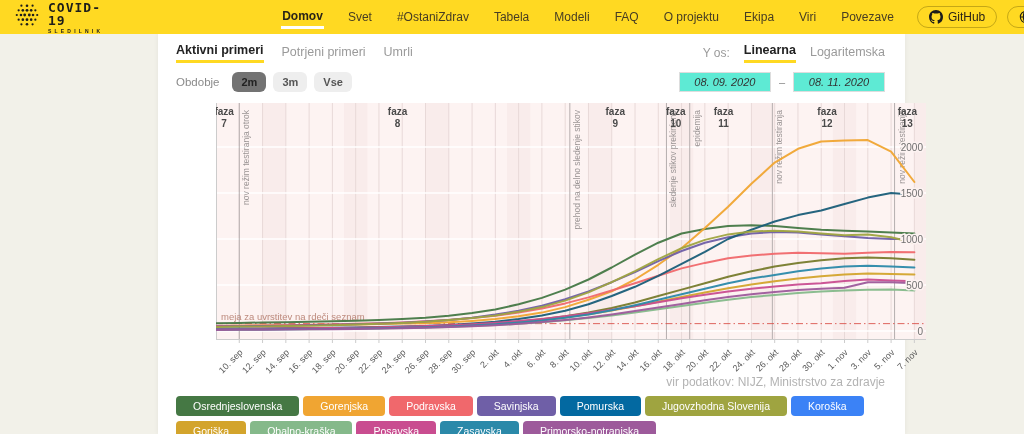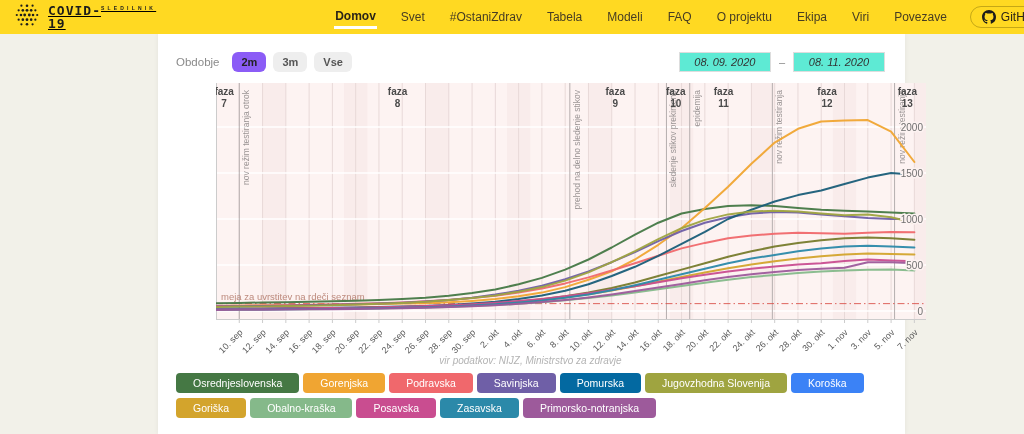--- a/index.html
+++ b/index.html
@@ -2,21 +2,21 @@
 <html><head>
 <meta charset="utf-8">
 <style>
   * { margin:0; padding:0; box-sizing:border-box; }
   html,body { width:1024px; height:434px; overflow:hidden; font-family:"Liberation Sans", sans-serif; background:#f2f1e9; }
 
   
   .navbar { position:absolute; top:0; left:0; width:1024px; height:34px; background:#ffd922;
             display:flex; align-items:center; padding:0 10px 0 14px; z-index:10; }
   .logo { display:flex; align-items:center; gap:8px; }
-  .logo-text { display:flex; line-height:1;text-decoration:underline; }
+  .logo-text { display:flex; flex-direction:column; line-height:1; }
   .logo-title { font-family:"DejaVu Sans Mono", monospace; font-weight:bold; font-size:13px; letter-spacing:1px; color:#1d1d1b; }
   .logo-sub { font-size:5px; letter-spacing:3.2px; font-weight:bold; color:#1d1d1b; margin-top:2px; }
   .nav-links { display:flex; align-items:center; gap:23px; margin-left:178px; }
   .nav-item { font-size:12px; color:#473d23; cursor:pointer; white-space:nowrap; padding:3px 1px;text-align:center; }
   .nav-item.active { font-weight:bold; color:#2b2417; border-bottom:3px solid #ffffff; }
   .nav-buttons { display:flex; align-items:center; gap:10px; margin-left:22px; }
   .pill-btn { display:flex; align-items:center; gap:5px; border:1px solid rgba(90,75,0,0.35); border-radius:13px;
               padding:3px 11px; font-size:12px; color:#2b2417; background:transparent; cursor:pointer; white-space:nowrap; }
 
   
@@ -29,28 +29,28 @@
   .tab { font-size:12.5px; color:#9a9a9a; padding-bottom:3px; cursor:pointer; white-space:nowrap; }
   .tab.active { color:#222; font-weight:bold; border-bottom:3px solid #ffd922; }
   .yaxis-group { display:flex; gap:14px; align-items:center; }
   .yaxis-label { font-size:12px; color:#9a9a9a; }
 
   .controls-row { display:flex; align-items:center; justify-content:space-between; margin-top:9px; }
   .period-group { display:flex; align-items:center; gap:7px; }
   .period-label { font-size:11.5px; color:#8a8a8a; margin-right:6px; }
   .chip { font-size:11px; font-weight:bold; color:#555; background:#eeeeee; border:none; border-radius:6px;
           padding:4px 9px; cursor:pointer; }
-  .chip.active { background:#8b5cf6; color:#222; }
+  .chip.active { background:#737373; color:#222; }
   .date-group { display:flex; align-items:center; gap:8px; }
   .date-input { width:92px; font-size:11px; color:#333; border:1px solid #ddd; background:#5eead4;
                 padding:3px 6px; text-align:center; font-family:"Liberation Sans", sans-serif;font-style:italic; }
   .date-sep { font-size:11px; color:#888; }
 
   .chart-wrap { position:relative; margin-top:11px; width:710px; height:276px;margin-left:40px; }
-  .chart-source { text-align:center; font-size:10px; color:#b3b3b3; margin-top:-4px; padding-right:0;font-style:italic; }
+  .chart-source { text-align:right; font-size:12px; color:#b3b3b3; margin-top:-4px; padding-right:0; }
 
   .legend { display:flex; flex-wrap:wrap; gap:5px 4px; margin-top:7px; width:710px; }
   .legend-btn { font-size:10.5px; color:#ffffff; border:none; border-radius:4px; padding:4px 17px;
                 cursor:pointer; white-space:nowrap; font-family:"Liberation Sans", sans-serif; }
 </style>
 </head>
 <body>
 
 <div class="navbar">
   <div class="logo">
@@ -115,20 +115,32 @@
         </svg>
       </span>
       <span>Slovenščina</span>
     </button>
   </div>
 </div>
 
 <div class="page">
   <div class="card">
 
+    <div class="tabs-row">
+      <div class="tabs-left">
+        <span class="tab active">Aktivni primeri</span>
+        <span class="tab">Potrjeni primeri</span>
+        <span class="tab">Umrli</span>
+      </div>
+      <div class="yaxis-group">
+        <span class="yaxis-label">Y os:</span>
+        <span class="tab active">Linearna</span>
+        <span class="tab">Logaritemska</span>
+      </div>
+    </div>
 
     <div class="controls-row">
       <div class="period-group">
         <span class="period-label">Obdobje</span>
         <button class="chip active">2m</button>
         <button class="chip">3m</button>
         <button class="chip">Vse</button>
       </div>
       <div class="date-group">
         <input class="date-input" value="08. 09. 2020" style="">

